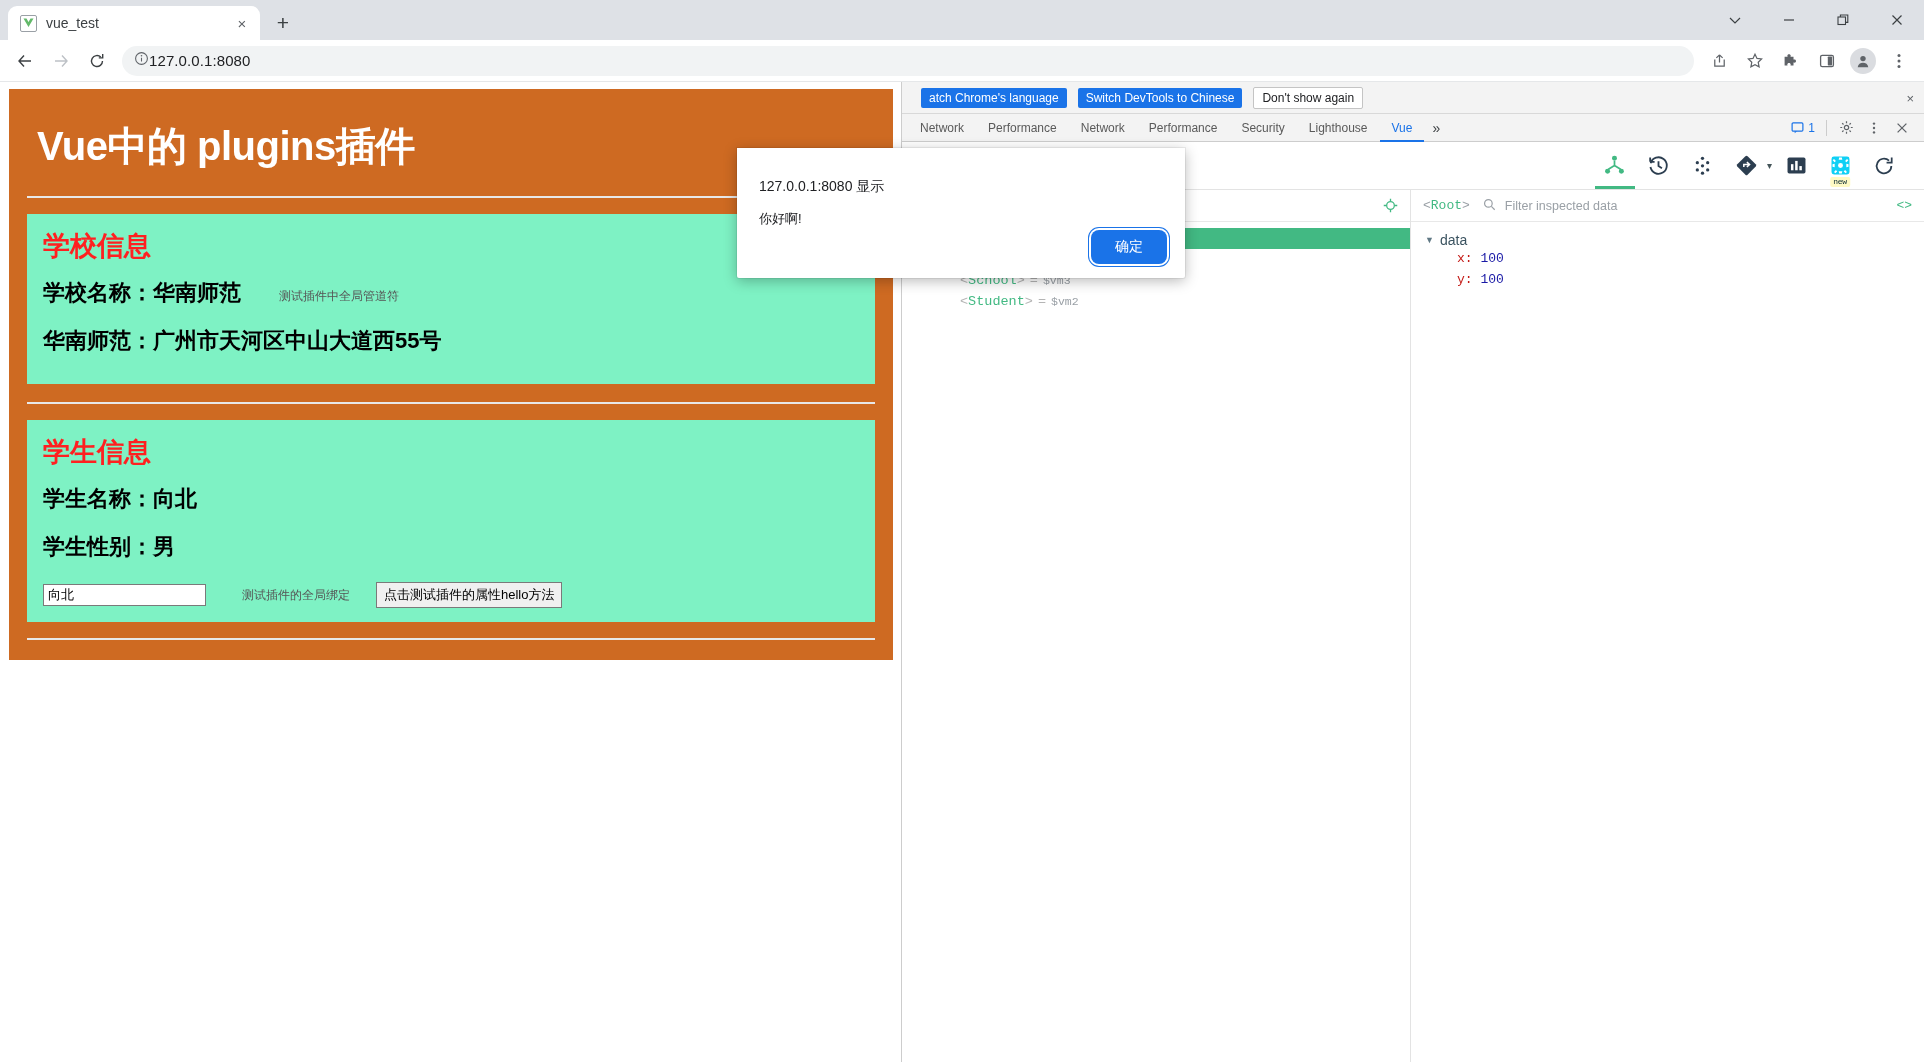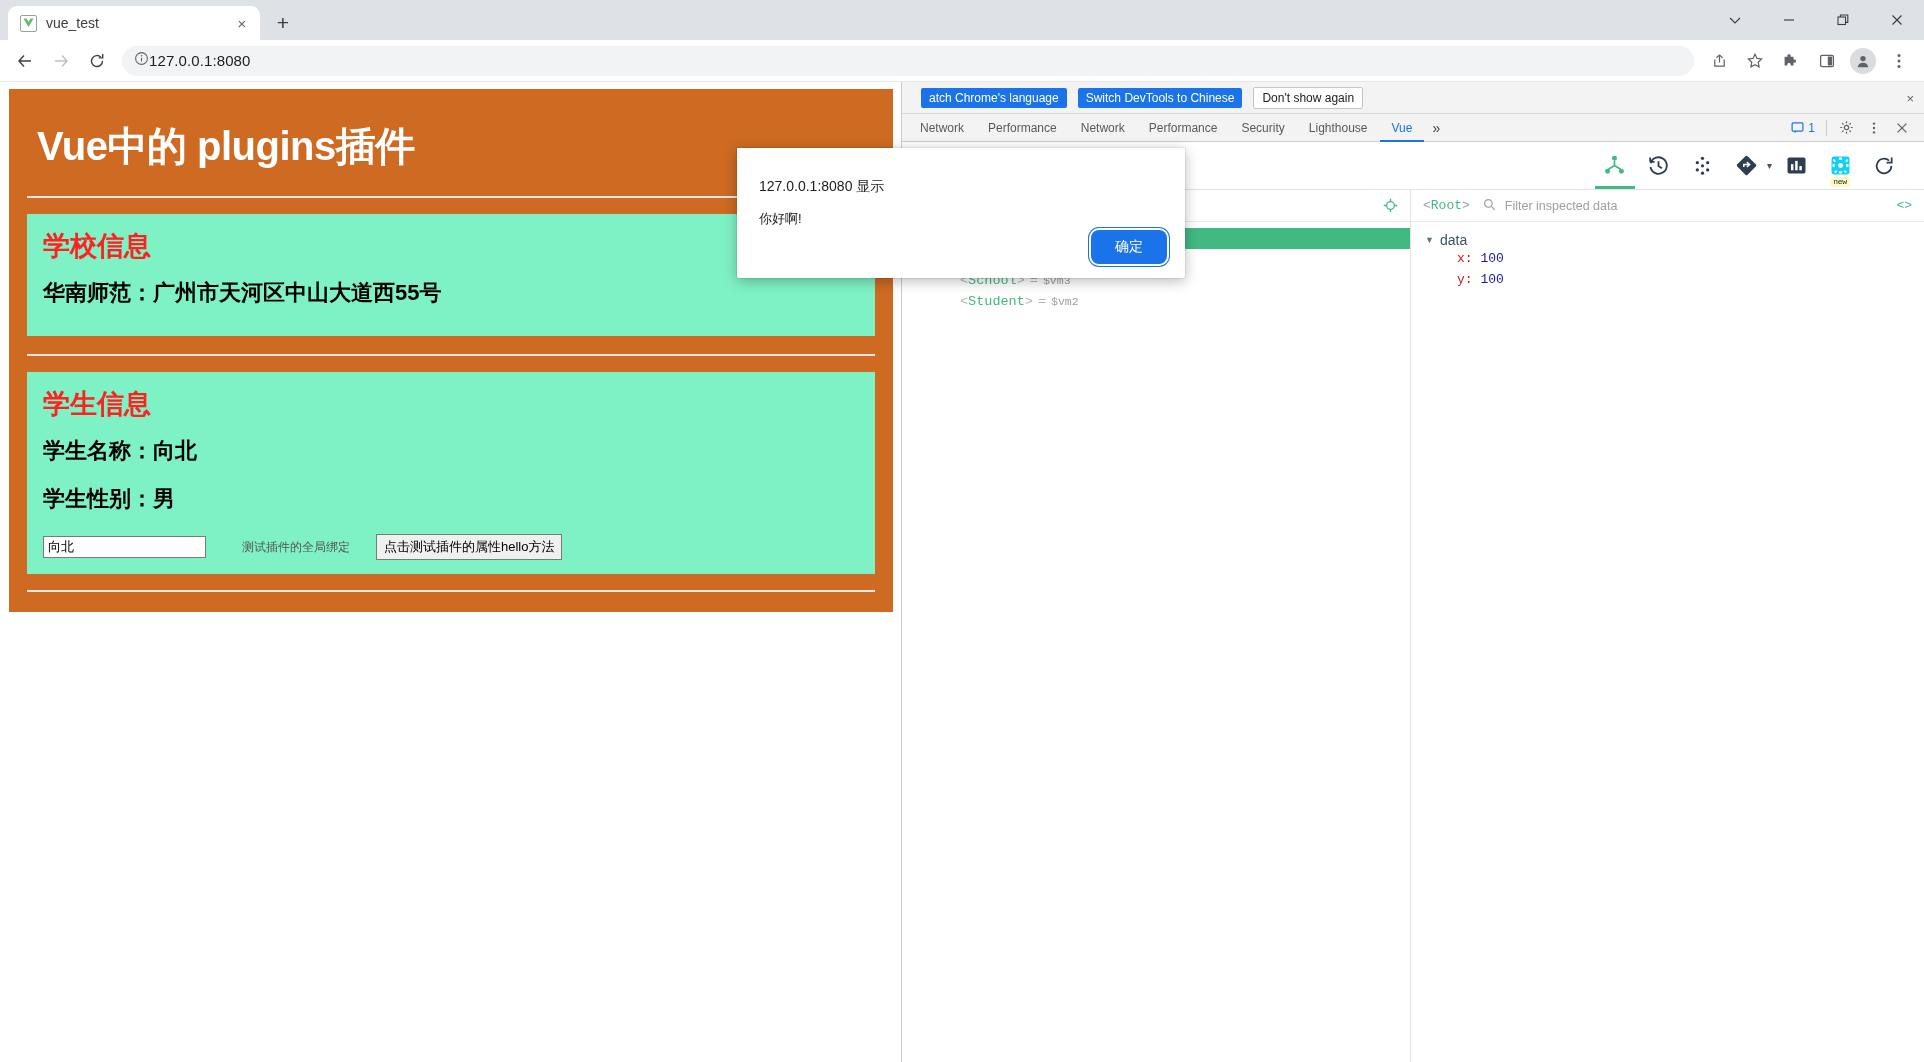--- a/index.html
+++ b/index.html
@@ -364,20 +364,25 @@
 
   <div class="content">
 
     <div class="viewport">
       <div class="page-outer">
         <div class="page-title">Vue中的 plugins插件</div>
         <hr class="page-hr">
 
         <div class="card">
           <div class="card-h">学校信息</div>
+          <div class="card-row">
+            <span>学校名称：</span>
+            <span>华南师范</span>
+            <span class="pipe-note">测试插件中全局管道符</span>
+          </div>
           <div class="card-row">
             <span>华南师范：</span>
             <span>广州市天河区中山大道西55号</span>
           </div>
         </div>
 
         <hr class="page-hr" style="margin:18px 0 16px 0;">
 
         <div class="card">
           <div class="card-h">学生信息</div>

